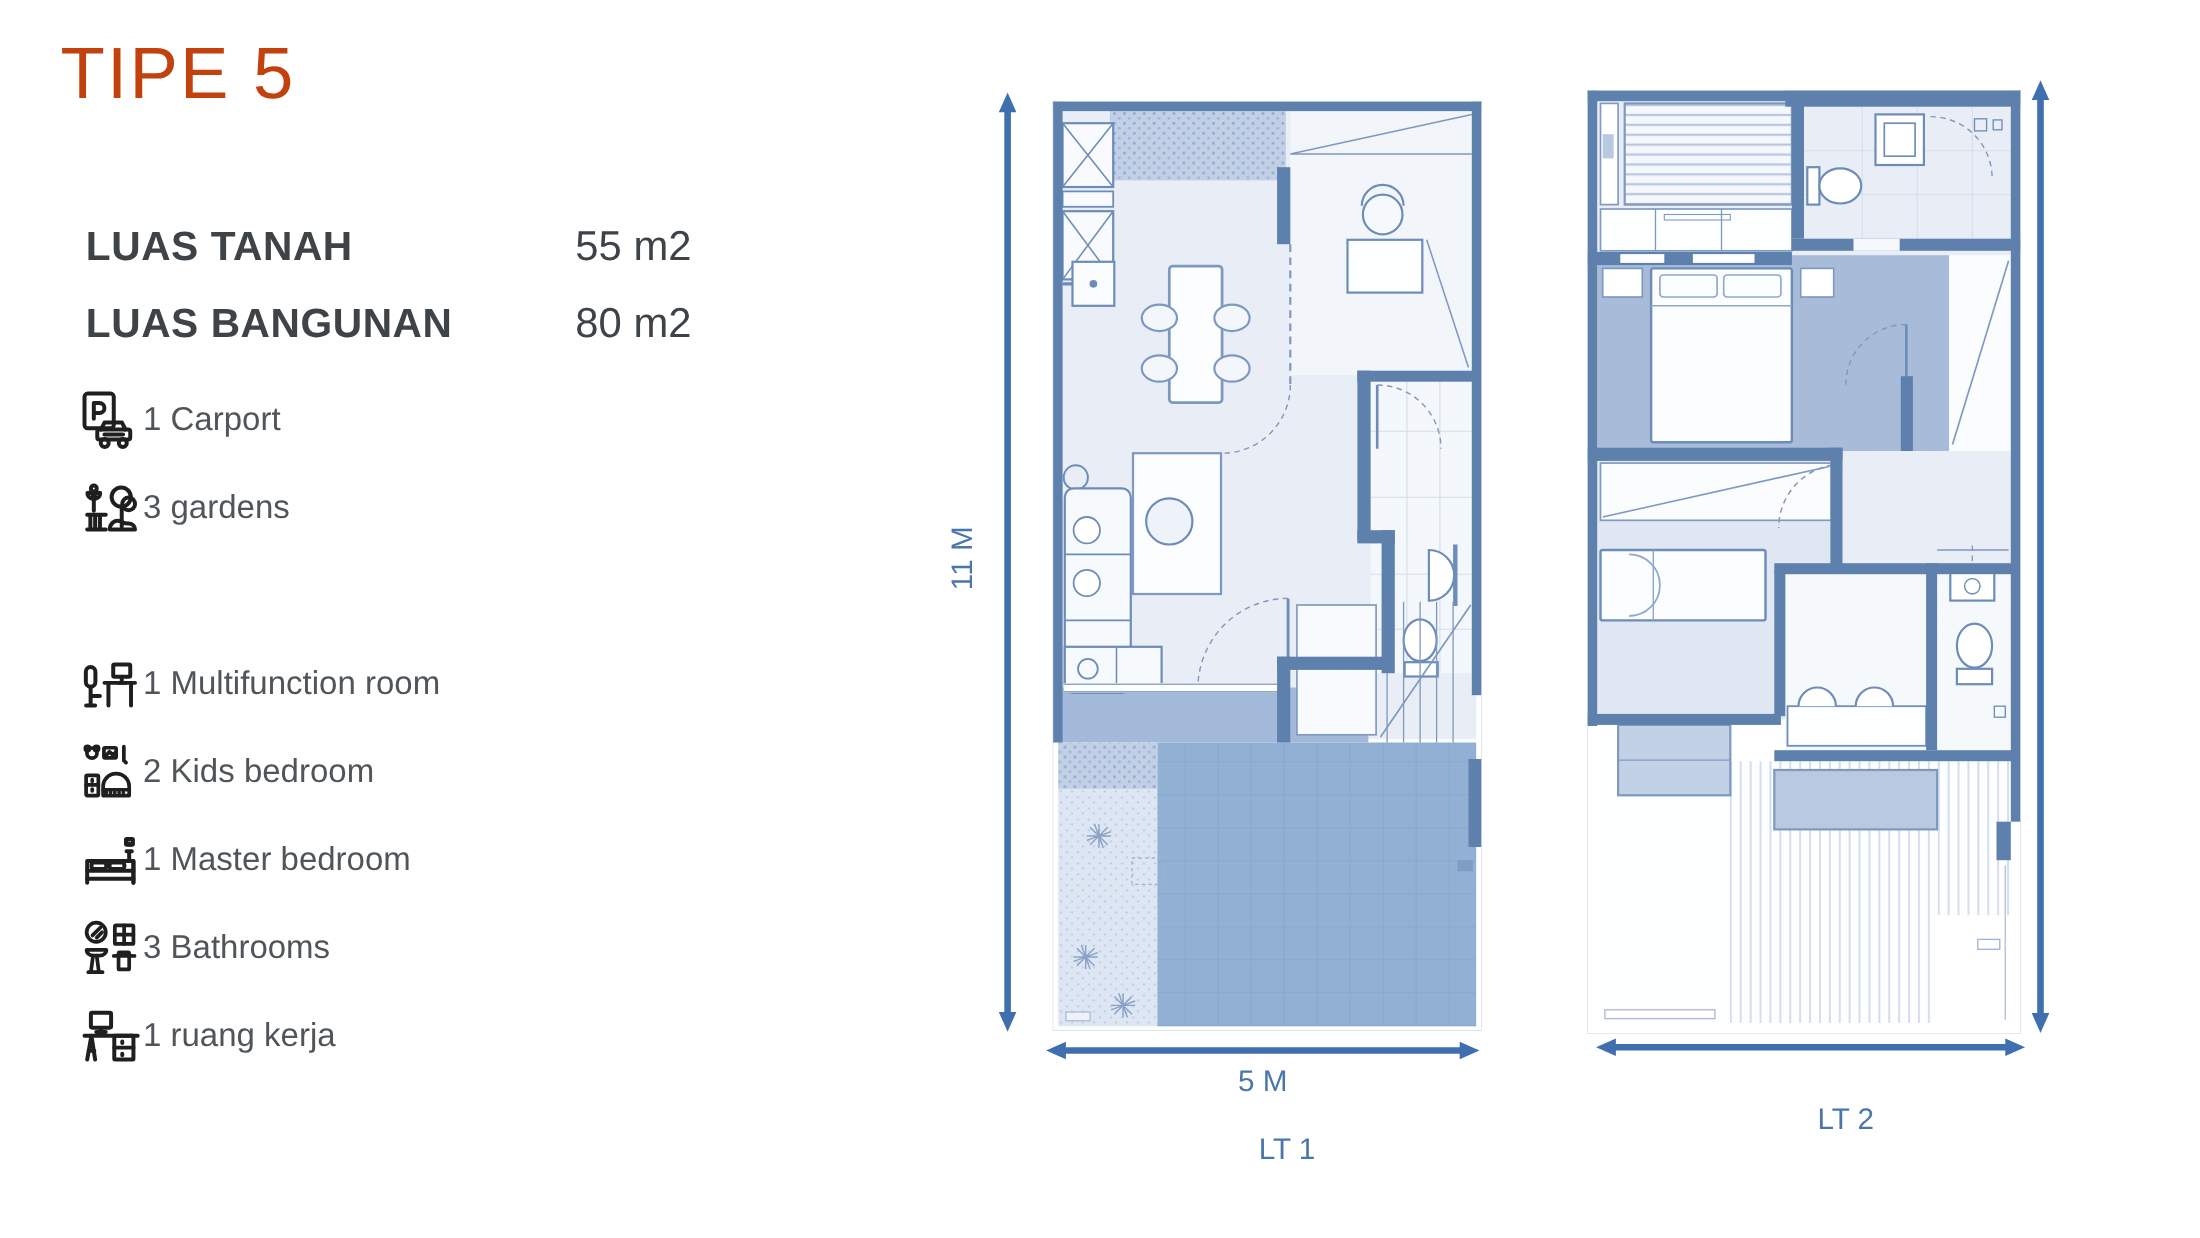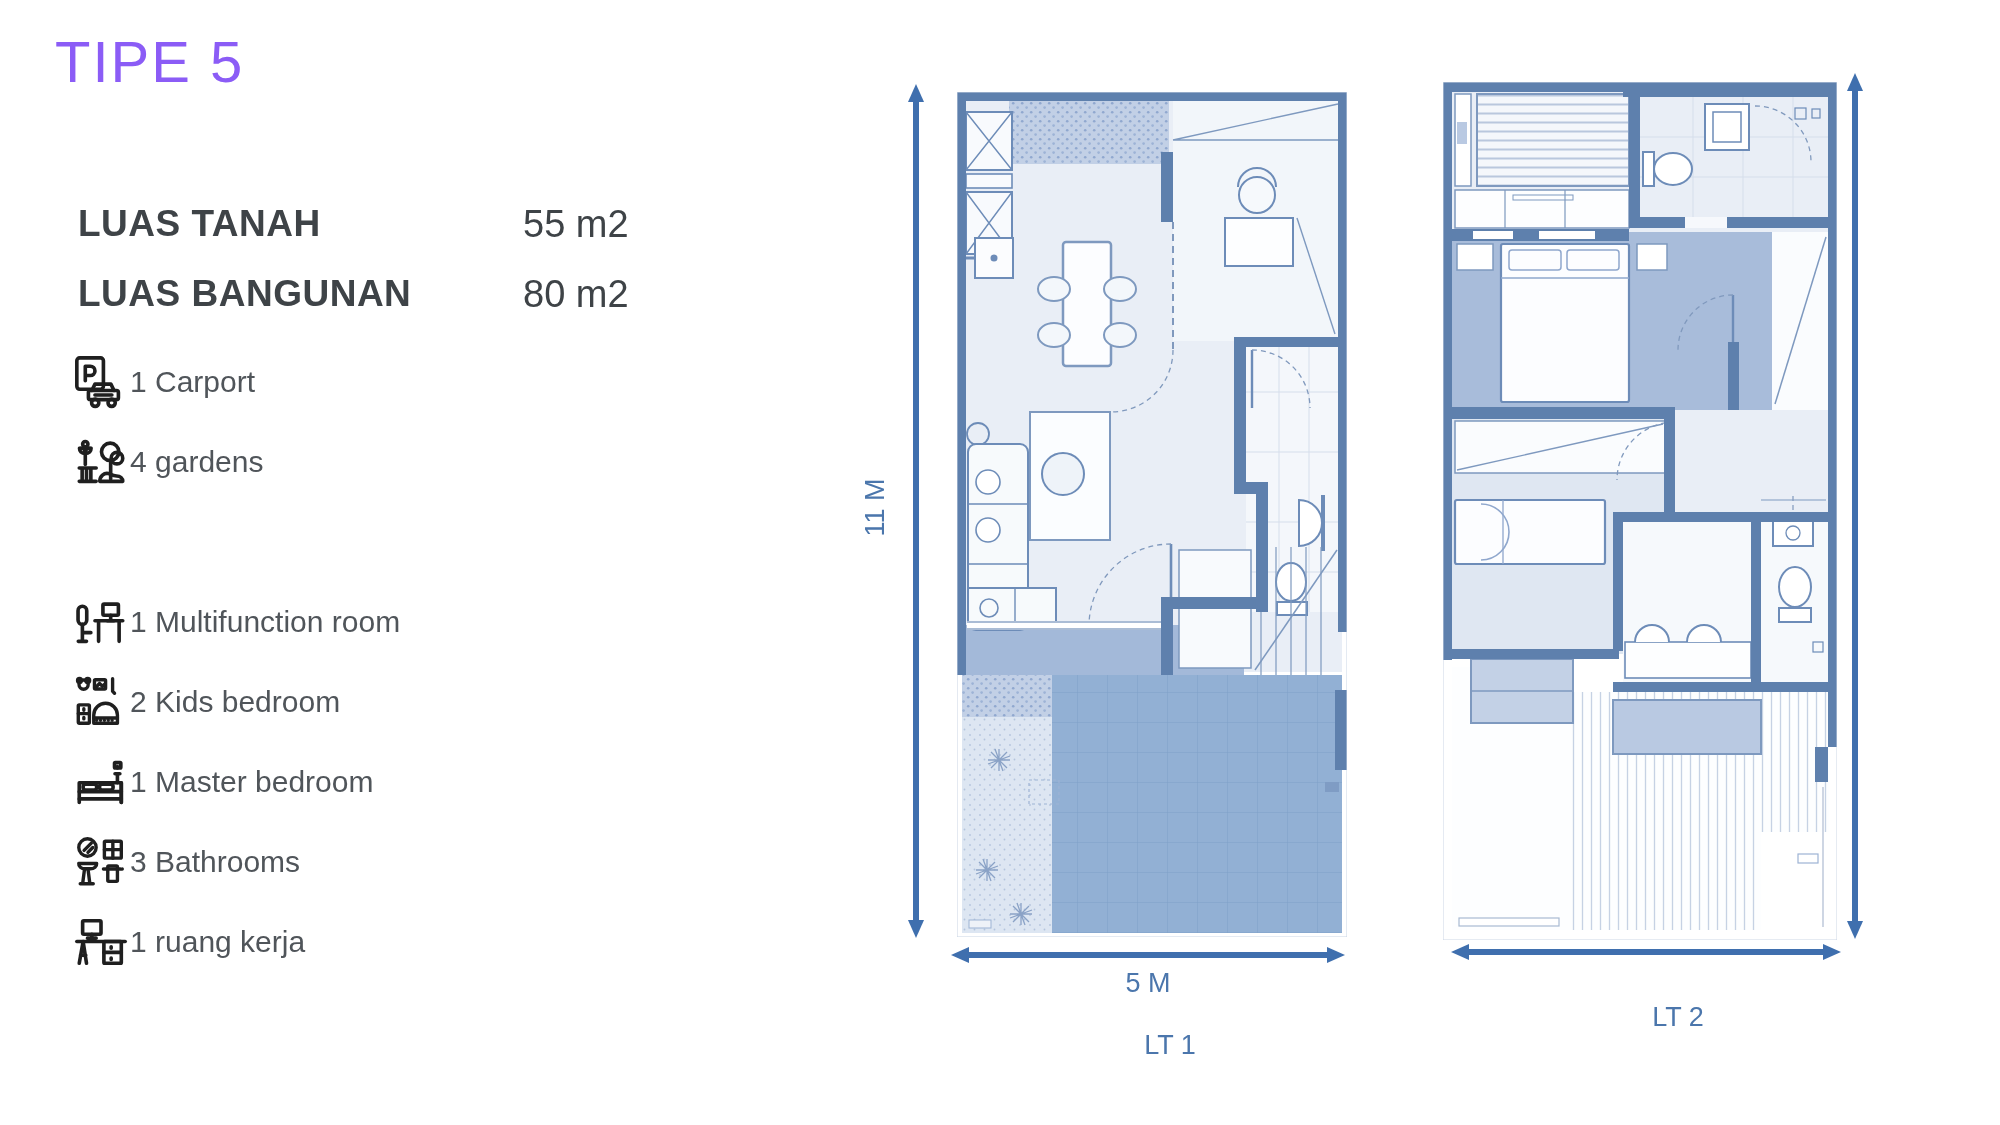--- a/index.html
+++ b/index.html
@@ -1,19 +1,19 @@
 <!DOCTYPE html>
 <html><head>
 <meta charset="utf-8">
 <style>
   html,body{margin:0;padding:0;background:#ffffff;}
   .canvas{position:relative;width:2000px;height:1125px;background:#ffffff;overflow:hidden;
           font-family:"Liberation Sans", sans-serif;}
-  .title{position:absolute;left:55px;top:28px;font-size:58px;font-weight:500;
-         color:#8b5cf6;letter-spacing:2px;}
+  .title{position:absolute;left:55px;top:28px;font-size:66px;font-weight:500;
+         color:#c2410c;letter-spacing:2px;}
   .spec{position:absolute;left:78px;font-size:37px;font-weight:700;color:#3e4347;letter-spacing:.5px;}
   .spec-val{position:absolute;left:523px;font-size:38px;font-weight:400;color:#3e4347;}
   .feature{position:absolute;left:72px;height:80px;display:flex;align-items:center;}
   .feature svg{flex:0 0 auto;}
   .feature .flabel{font-size:30px;color:#50555a;}
   .plan{position:absolute;}
   .dim-label{position:absolute;color:#4b76ac;font-size:27px;white-space:nowrap;}
   .rot{transform:rotate(-90deg);transform-origin:center;}
   .center{text-align:center;}
   .arr{position:absolute;}
@@ -47,21 +47,21 @@
     <svg width="58" height="58" viewBox="0 0 24 24" fill="none" stroke="#1f1f1f" stroke-width="1.5" stroke-linecap="round" stroke-linejoin="round">
       <path d="M5.5 13V8.5"></path>
       <path d="M5.5 8.5c-1.6 0-2.4-1-2.4-2.2 1.6-.4 2.4.6 2.4 2.2zm0 0c1.6 0 2.4-1 2.4-2.2-1.6-.4-2.4.6-2.4 2.2z"></path>
       <circle cx="5.5" cy="4.6" r="1.1"></circle>
       <circle cx="15.8" cy="7.8" r="3.6"></circle>
         <circle cx="18.6" cy="10.4" r="2.4"></circle>
       <path d="M16 11.4V19"></path>
       <path d="M3 14.5h7M3 20h7M4.2 14.5V20M6 14.5V20M7.8 14.5V20"></path>
       <path d="M11.5 20c0-2.2 1.8-3.6 3.6-3.2 1 .3 1.6 1 3.4 1 1.5 0 2.5.9 2.5 2.2z"></path>
     </svg>
-    <span class="flabel">4 gardens</span>
+    <span class="flabel">3 gardens</span>
   </div>
 
 
   <div class="feature" style="top:582px">
     <svg width="58" height="58" viewBox="0 0 24 24" fill="none" stroke="#1f1f1f" stroke-width="1.5" stroke-linecap="round" stroke-linejoin="round">
       <rect x="2.5" y="5.5" width="3.6" height="7.5" rx="1.8"></rect>
       <path d="M4.3 13v3.4M2.6 20h3.4M4.3 16.4V20M4.3 16.4h3.5"></path>
       <path d="M9.5 11.5H21M11 11.5v8.5M19.5 11.5v8.5"></path>
       <rect x="12.8" y="4.6" width="6.4" height="4.6" rx="0.5"></rect>
       <path d="M16 9.2v2.3M14.6 11.5h2.8"></path>

